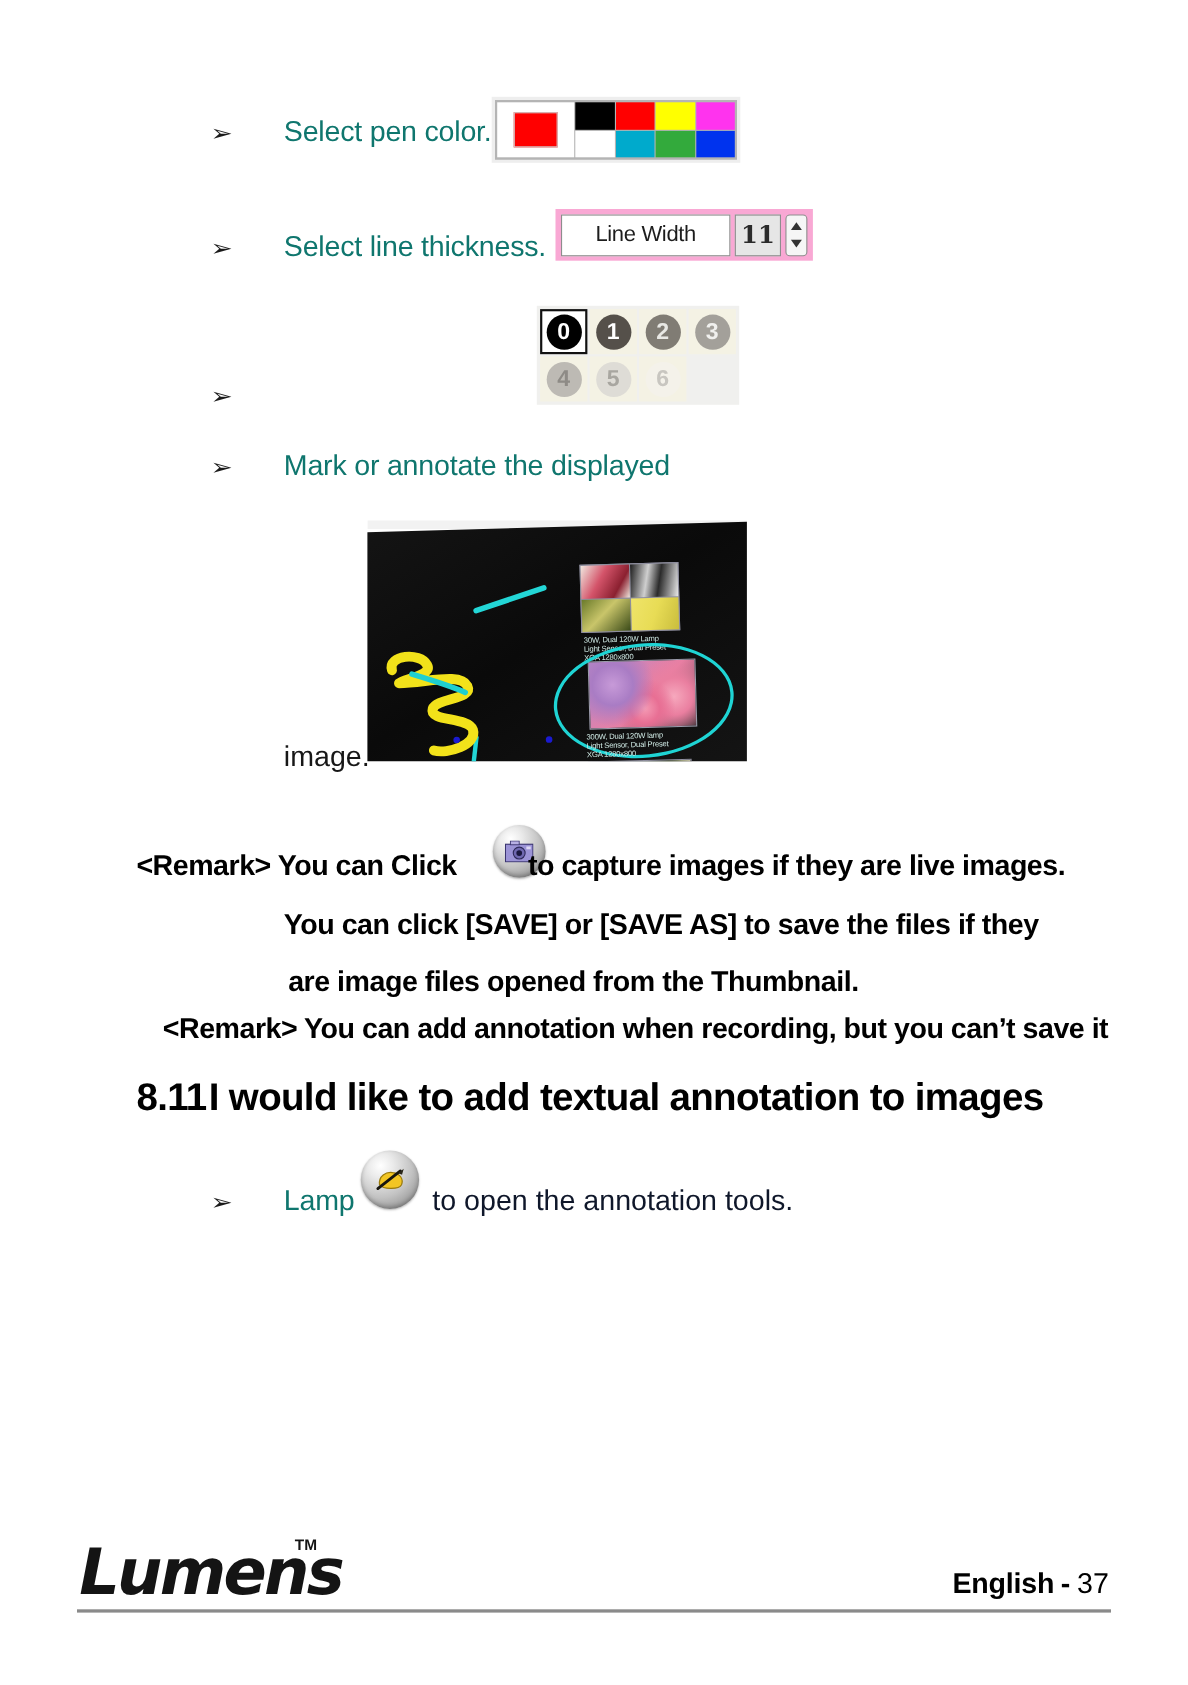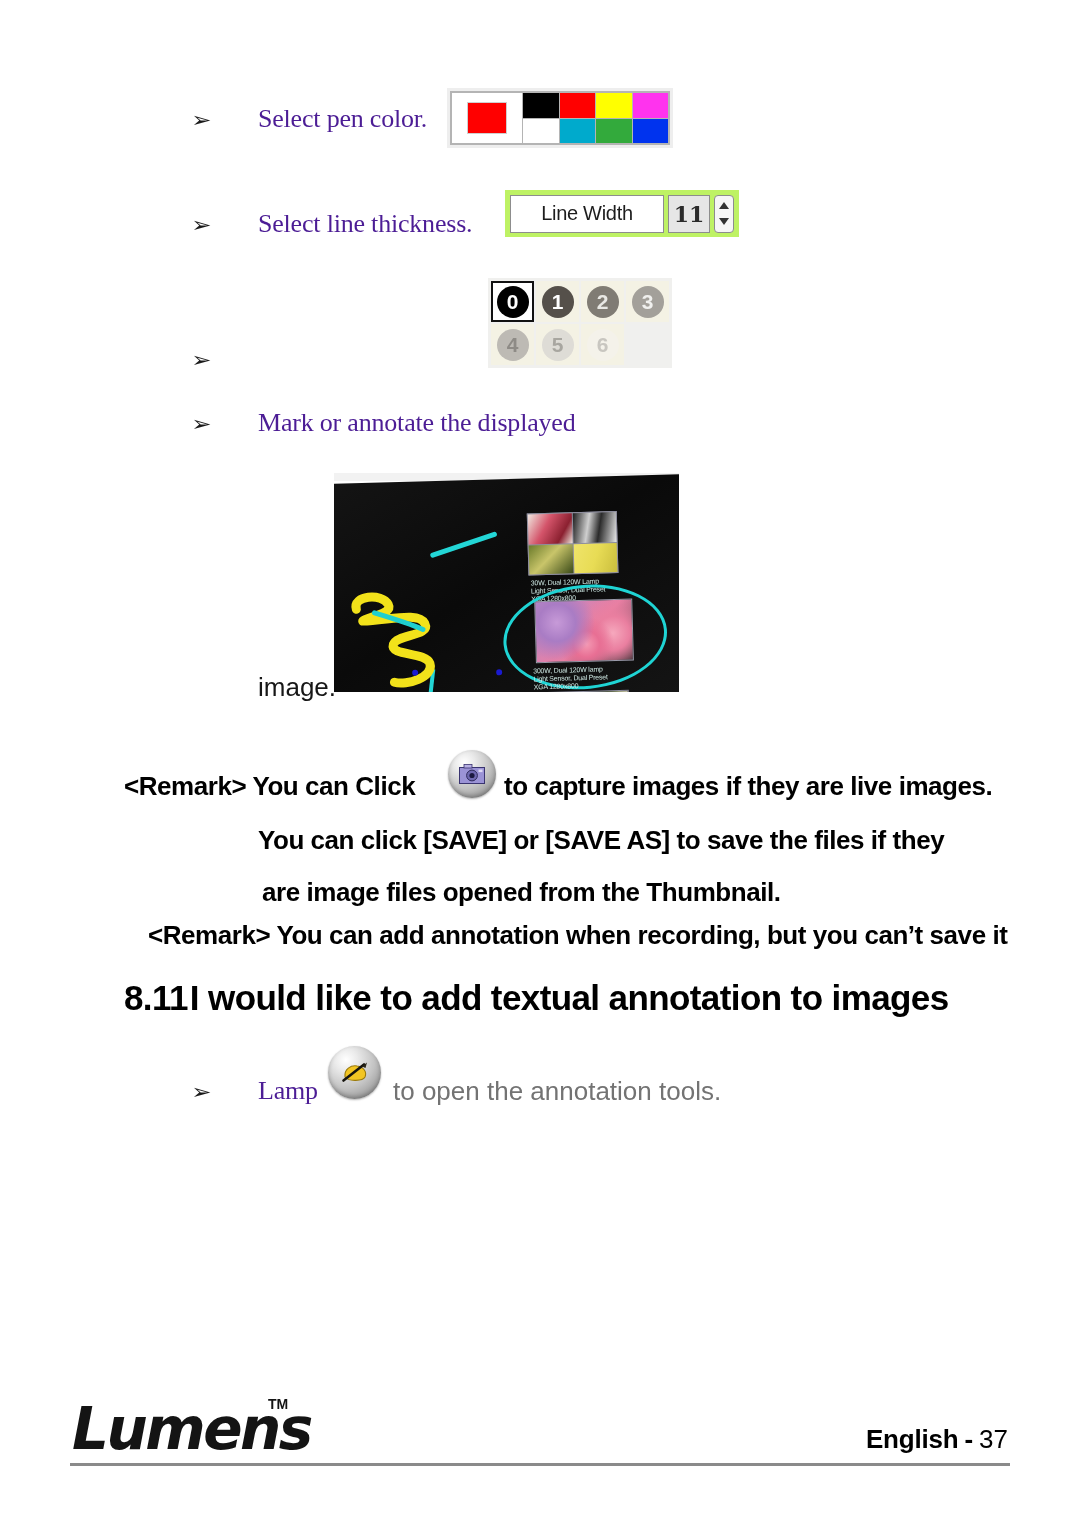--- a/index.html
+++ b/index.html
@@ -26,22 +26,21 @@
   .bullet-glyph {
     width: 62px;
     font-family: "DejaVu Sans", sans-serif;
     font-size: 21px;
     color: #1a1a1a;
     transform: scaleX(1.15);
   }
   .bullet-text {
     font-size: 26px;
     letter-spacing: -0.2px;
-    color: #4c1d95;
-    font-family: Liberation Serif, serif;
+    color: #0f766e;
   }
 
   
   #pen-color-widget {
     position: absolute;
     left: 447px;
     top: 88px;
     width: 226px;
     height: 60px;
     background: #eeeeee;
@@ -80,21 +79,21 @@
   }
   .swatch { width: 100%; height: 100%; }
 
   
   #line-width-widget {
     position: absolute;
     left: 505px;
     top: 190px;
     width: 234px;
     height: 47px;
-    background: #bef264;
+    background: #f9a8d4;
     display: flex;
     align-items: center;
     padding: 0 5px;
     box-sizing: border-box;
     gap: 4px;
   }
   .lw-label {
     flex: 1;
     height: 36px;
     background: #ffffff;
@@ -485,21 +484,21 @@
 <div class="round-btn" style="left:448px; top:750px; width:48px; height:48px;">
   <svg width="26" height="20" viewBox="0 0 26 20">
     <rect x="0.5" y="3.5" width="25" height="16" fill="#9b93d6" stroke="#3a3470" stroke-width="1"></rect>
     <rect x="5" y="0.5" width="8" height="3.5" fill="#b7b0e4" stroke="#3a3470" stroke-width="0.8"></rect>
     <circle cx="13" cy="11.5" r="5.4" fill="#6f68b0" stroke="#2e2a5a" stroke-width="1"></circle>
     <circle cx="13" cy="11.5" r="2.6" fill="#1b1840"></circle>
     <rect x="19.5" y="5.5" width="4" height="2.6" fill="#ddd8f4"></rect>
   </svg>
 </div>
 
-<div class="remark-line" style="left:504px; top:771px;">to capture images if they are live images.</div>
+<div class="remark-line" style="left:480px; top:771px;">to capture images if they are live images.</div>
 
 <div class="remark-line" style="left:258px; top:825px;">You can click [SAVE] or [SAVE AS] to save the files if they</div>
 <div class="remark-line" style="left:262px; top:877px;">are image files opened from the Thumbnail.</div>
 <div class="remark-line" style="left:121px; top:920px;margin-left:27px;">&lt;Remark&gt; You can add annotation when recording, but you can’t save it</div>
 
 <div id="section-heading">
   <span class="sec-num">8.11</span><span>I would like to add textual annotation to images</span>
 </div>
 
 <div class="bullet-row" style="left:196px; top:1076px;">
@@ -508,20 +507,20 @@
 </div>
 
 <div class="round-btn" style="left:328px; top:1046px; width:53px; height:53px;">
   <svg width="30" height="26" viewBox="0 0 30 26">
     <path d="M5 17 C 4 9, 11 5, 17 6 C 24 7, 27 12, 25 17 C 23 21, 9 22, 5 17 Z" fill="#F2C523" stroke="#9a7a0c" stroke-width="1.1"></path>
     <path d="M3.5 20.5 L 24 4.5" stroke="#17150f" stroke-width="2.6" stroke-linecap="round"></path>
     <path d="M22 6.5 L 27 2.5 L 25.5 8 Z" fill="#2a2619"></path>
   </svg>
 </div>
 
-<div style="position:absolute; left:393px; top:1076px; font-size:26px; color:#737373; white-space:nowrap;">to open the annotation tools.</div>
+<div style="position:absolute; left:393px; top:1076px; font-size:26px; color:#0f172a; white-space:nowrap;">to open the annotation tools.</div>
 
 <div id="brand-logo">Lumens</div>
 <div id="brand-tm">TM</div>
 <div id="footer-rule"></div>
 <div id="page-label">
   <span class="lang">English</span><span class="sep">-</span><span class="num">37</span>
 </div>
 
 </body></html>

